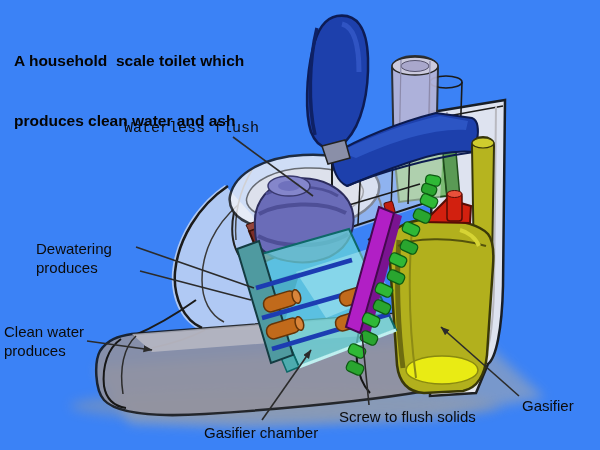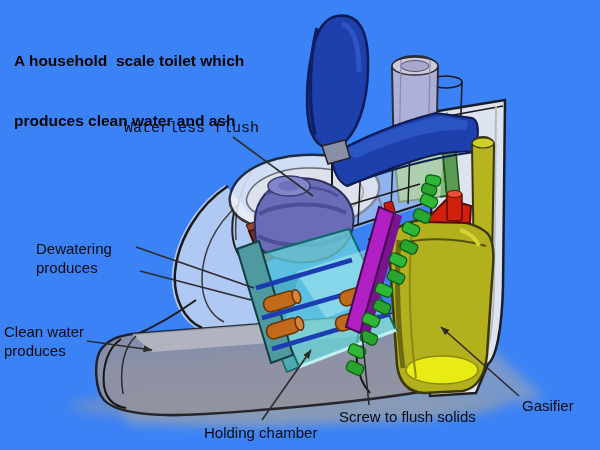--- a/index.html
+++ b/index.html
@@ -210,19 +210,19 @@
 <div class="lbl center" style="left:36px;top:239px;width:96px;">
   <div>Dewatering</div>
   <div>produces</div>
 </div>
 
 <div class="lbl center" style="left:4px;top:322px;width:96px;">
   <div>Clean water</div>
   <div>produces</div>
 </div>
 
-<div class="lbl" style="left:204px;top:423px;">Holding chamber</div>
+<div class="lbl" style="left:204px;top:423px;">Gasifier chamber</div>
 
 <div class="lbl" style="left:339px;top:407px;">Screw to flush solids</div>
 
 <div class="lbl" style="left:522px;top:396px;text-align:right;">Gasifier</div>
 
 </div>
 
 </body></html>

